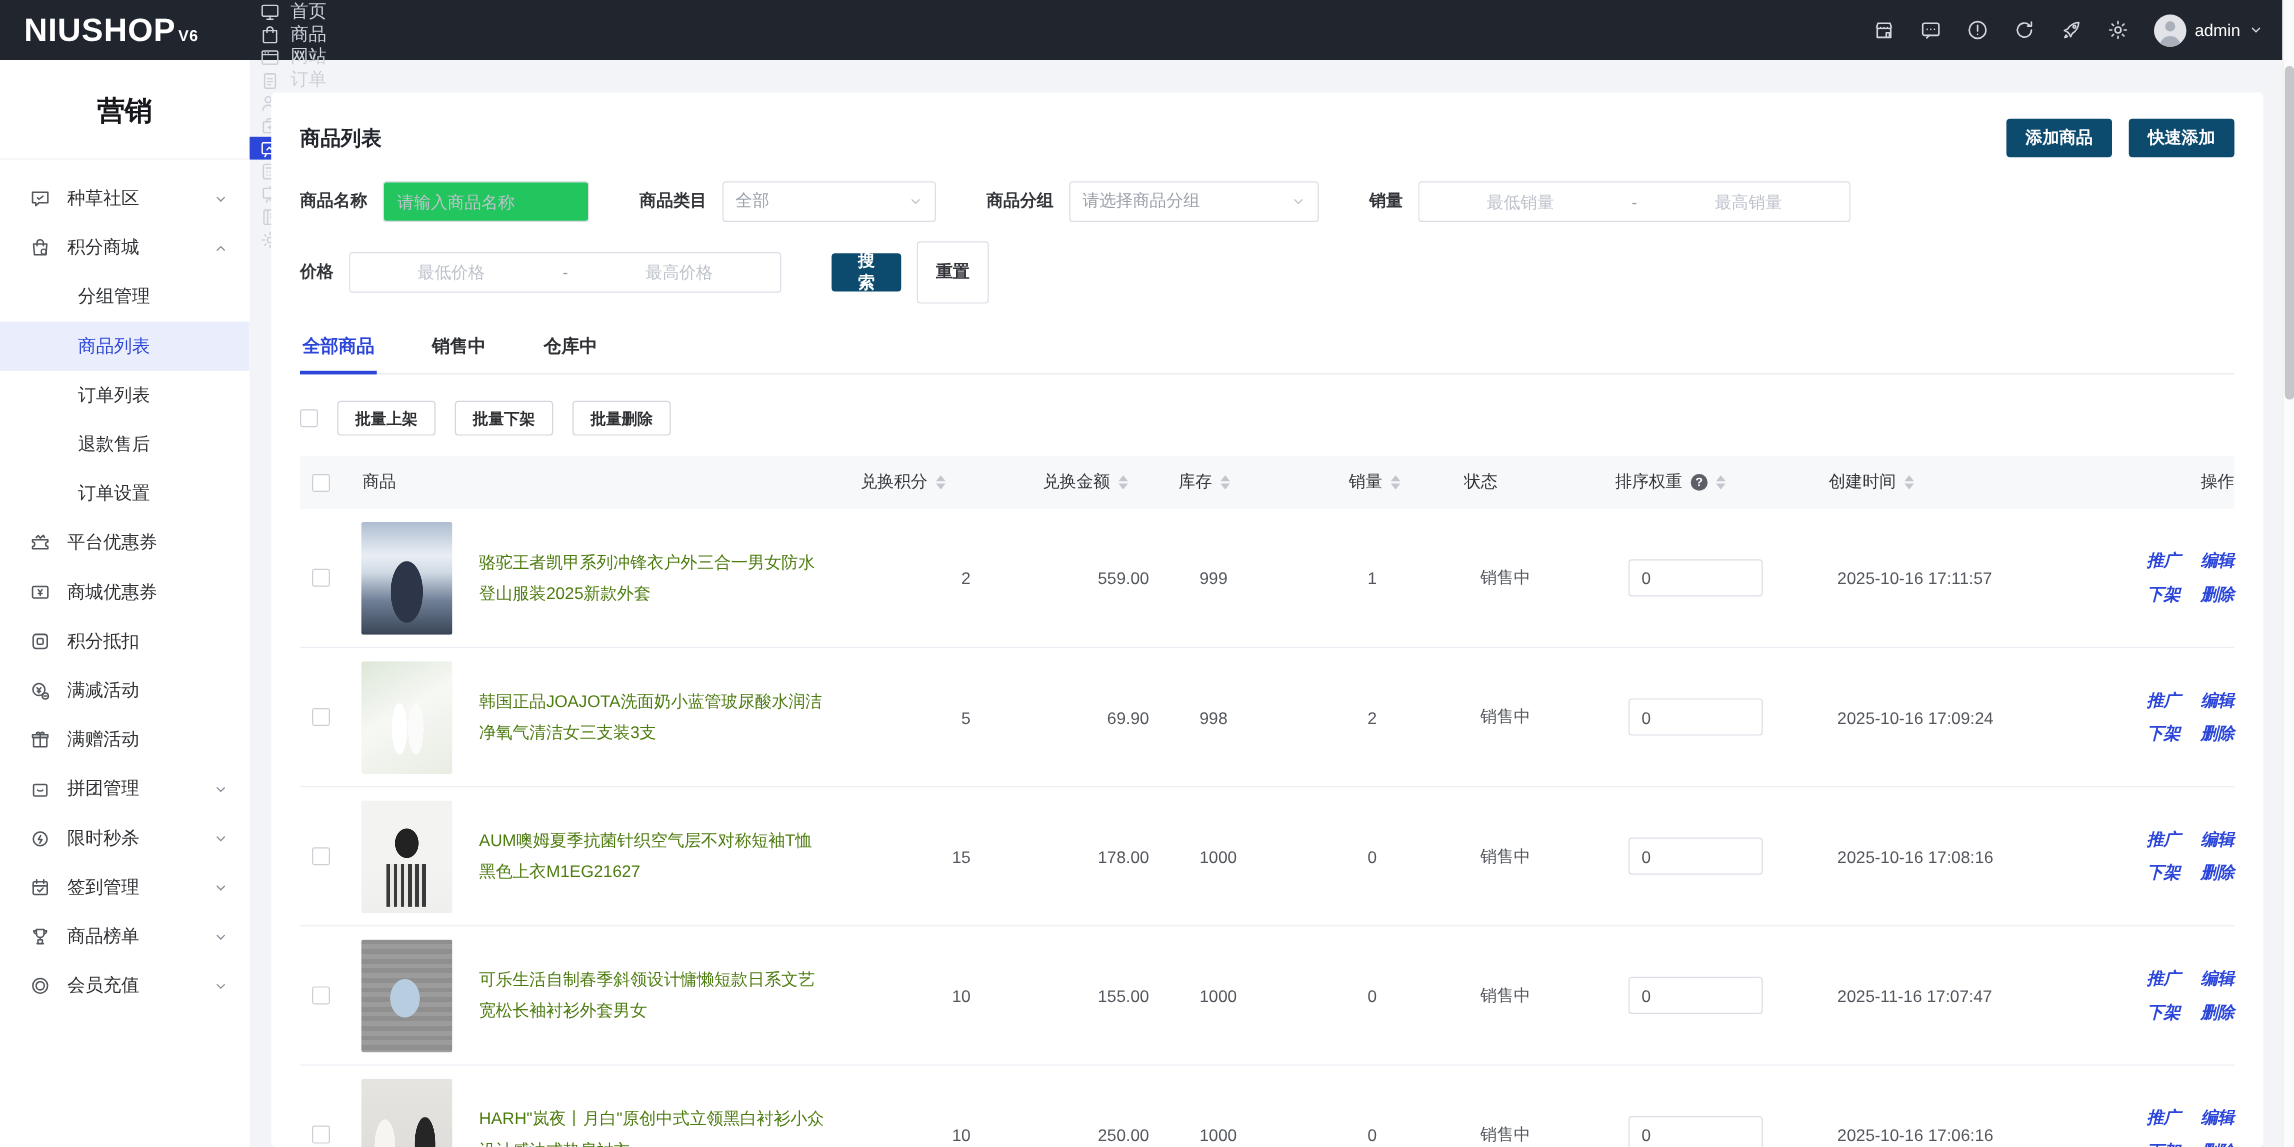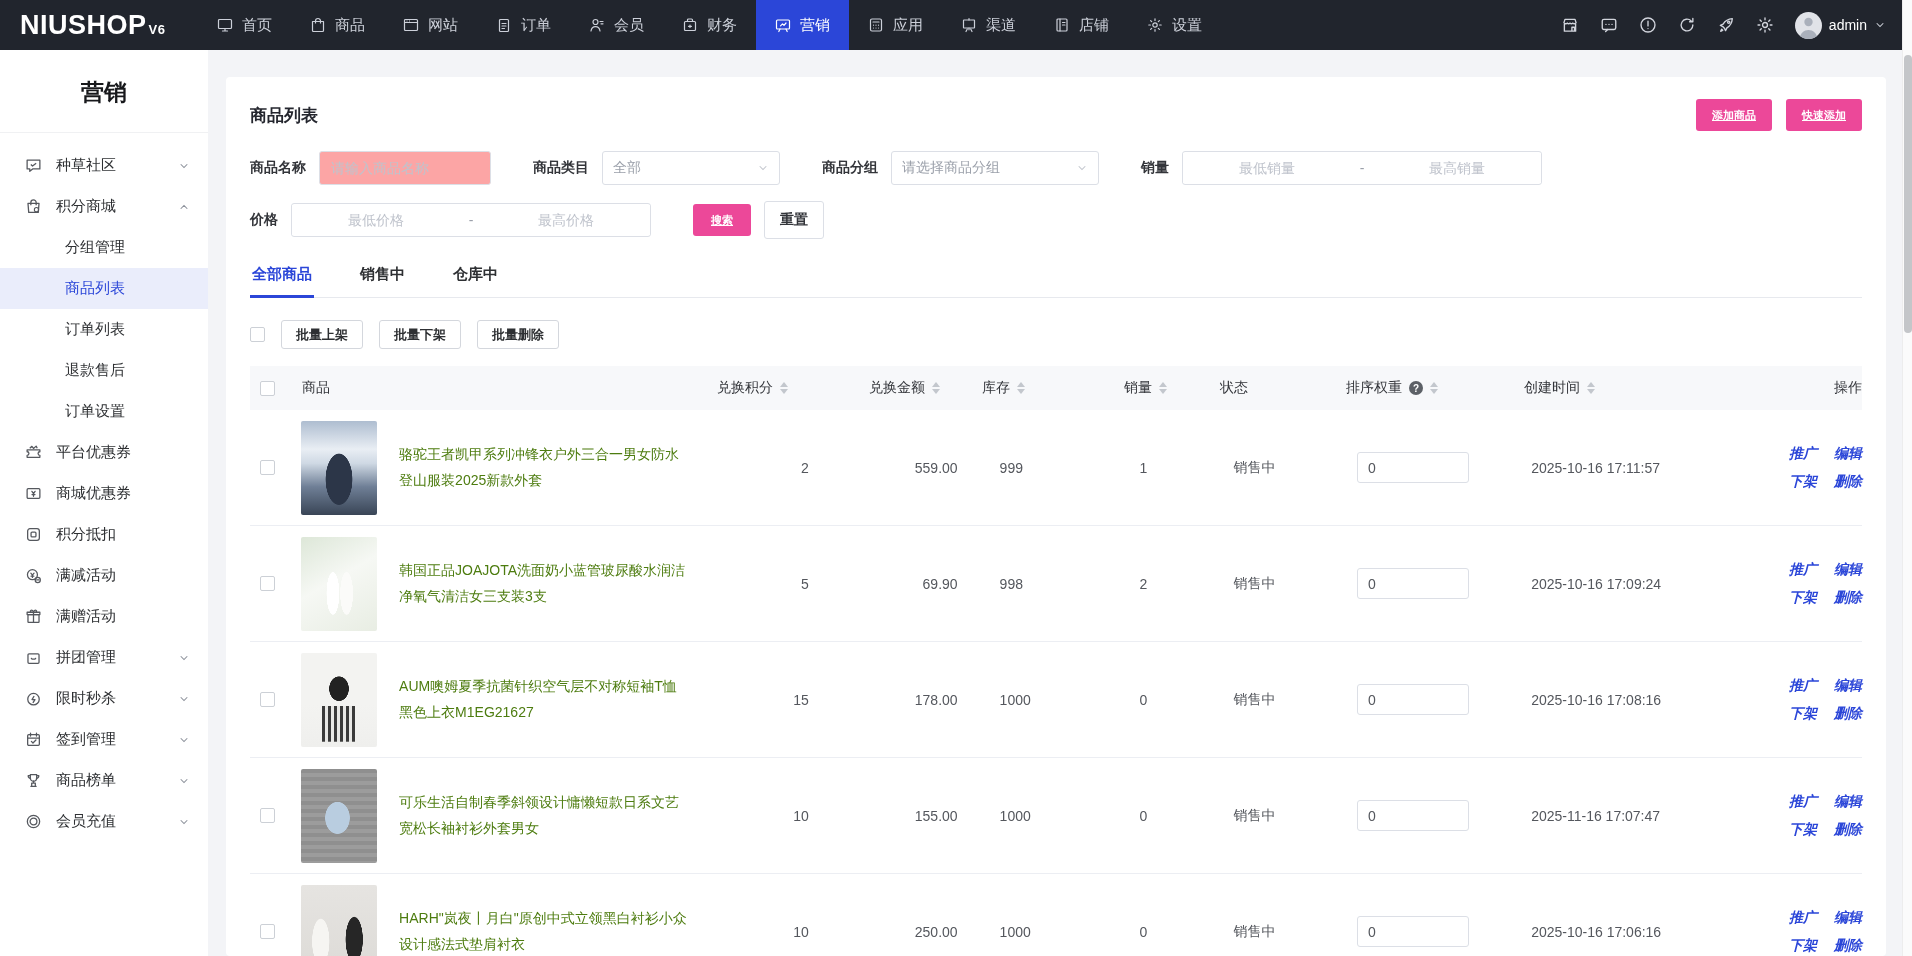--- a/index.html
+++ b/index.html
@@ -3,21 +3,21 @@
 <meta charset="utf-8">
 <style>
   * { margin:0; padding:0; box-sizing:border-box; }
   body { font-family:"Liberation Sans","DejaVu Sans",sans-serif; }
   .app { width:1912px; height:956px; position:relative; background:#f3f4f7; overflow:hidden; }
 
   
   .topbar { height:50px; background:#21252d; display:flex; align-items:center; color:#c9cdd6; }
   .logo { width:198px; padding-left:20px; color:#fff; font-size:27px; font-weight:800; letter-spacing:.5px; display:flex; align-items:baseline; cursor:pointer; }
   .logo .v6 { font-size:13px; font-weight:700; margin-left:2px; }
-  .topnav { display:flex; height:100%; }
+  .topnav { display:flex; height:100%;flex-direction:column; }
   .nav-item { display:flex; align-items:center; gap:9px; padding:0 19px; font-size:15px; cursor:pointer; color:#ccd0d9; }
   .nav-item svg { display:block; }
   .nav-item.active { background:#2b46d8; color:#fff; }
   .topbar-right { margin-left:auto; display:flex; align-items:center; gap:21px; padding-right:26px; }
   .tr-ico { display:flex; cursor:pointer; color:#d2d5dd; }
   .avatar { width:27px; height:27px; border-radius:50%; background:#e1e3e8; display:flex; align-items:flex-end; justify-content:center; overflow:hidden; cursor:pointer; }
   .admin-wrap { display:flex; align-items:center; gap:7px; cursor:pointer; }
   .admin-name { color:#fff; font-size:14px; }
   .chev-sm { color:#cfd3db; display:flex; }
 
@@ -33,39 +33,39 @@
   .side-item.child { padding-left:65px; }
   .side-item.active { background:#eaedfb; color:#2b46d8; }
 
   .main { flex:1; padding:27px 26px 0 18px; overflow:hidden; }
   .card { background:#fff; border-radius:4px; padding:22px 24px; height:100%; }
 
   
   .page-head { display:flex; align-items:center; }
   .page-title { font-size:17px; font-weight:700; color:#24262e; }
   .head-btns { margin-left:auto; display:flex; gap:14px; }
-  .btn-primary { background:#ec4899; color:#fff; font-size:11px; font-weight:700; height:32px; padding:0 16px; border-radius:3px; border:none; display:flex; align-items:center; cursor:pointer; font-family:inherit;text-decoration:underline; }
+  .btn-primary { background:#0c4a6e; color:#fff; font-size:14px; font-weight:700; height:32px; padding:0 16px; border-radius:3px; border:none; display:flex; align-items:center; cursor:pointer; font-family:inherit; }
 
   
   .filters { margin-top:20px; }
   .filter-row { display:flex; align-items:center; margin-bottom:16px; }
   .f-group { display:flex; align-items:center; margin-right:42px; }
   .f-label { font-size:14px; color:#33353a; font-weight:700; margin-right:13px; white-space:nowrap; }
-  .input { height:34px; border:1px solid #dcdfe6; border-radius:3px; font-size:14px; color:#333; padding:0 11px; background:#fca5a5; font-family:inherit; outline:none; }
+  .input { height:34px; border:1px solid #dcdfe6; border-radius:3px; font-size:14px; color:#333; padding:0 11px; background:#22c55e; font-family:inherit; outline:none; }
   input::placeholder { color:#bfc3cc; }
   .name-input { width:172px; }
   .select { height:34px; border:1px solid #dcdfe6; border-radius:3px; background:#fff; display:flex; align-items:center; justify-content:space-between; padding:0 10px; font-size:14px; color:#9ba0aa; cursor:pointer; }
   .sel-cat { width:178px; }
   .sel-group { width:208px; }
   .sel-chev { color:#c0c4cc; display:flex; }
   .range { display:flex; align-items:center; border:1px solid #dcdfe6; border-radius:3px; height:34px; background:#fff; }
   .range input { border:none; height:30px; width:168px; text-align:center; font-size:14px; font-family:Liberation Sans, sans-serif; outline:none; }
   .range .dash { color:#9ba0aa; width:22px; text-align:center; font-size:14px; }
   .btn-search { width:58px; justify-content:center; }
-  .btn-plain { height:38px; padding:0 15px; border:1px solid #dcdfe6; background:#fff; border-radius:3px; font-size:14px; color:#33353a; font-weight:600; cursor:pointer; font-family:inherit; }
+  .btn-plain { height:52px; padding:0 15px; border:1px solid #dcdfe6; background:#fff; border-radius:3px; font-size:14px; color:#33353a; font-weight:600; cursor:pointer; font-family:inherit; }
   .gap12 { width:13px; }
 
   
   .tabs { display:flex; gap:44px; border-bottom:1px solid #e7e9ee; margin-top:10px; }
   .tab { font-size:15px; font-weight:700; color:#2e3033; padding:10px 2px 13px; cursor:pointer; position:relative; }
   .tab.active { color:#2b46d8; }
   .tab.active::after { content:""; position:absolute; left:0; right:0; bottom:-1px; height:3px; background:#2b46d8; }
 
   
   .batch-row { display:flex; align-items:center; margin-top:22px; gap:16px; }

